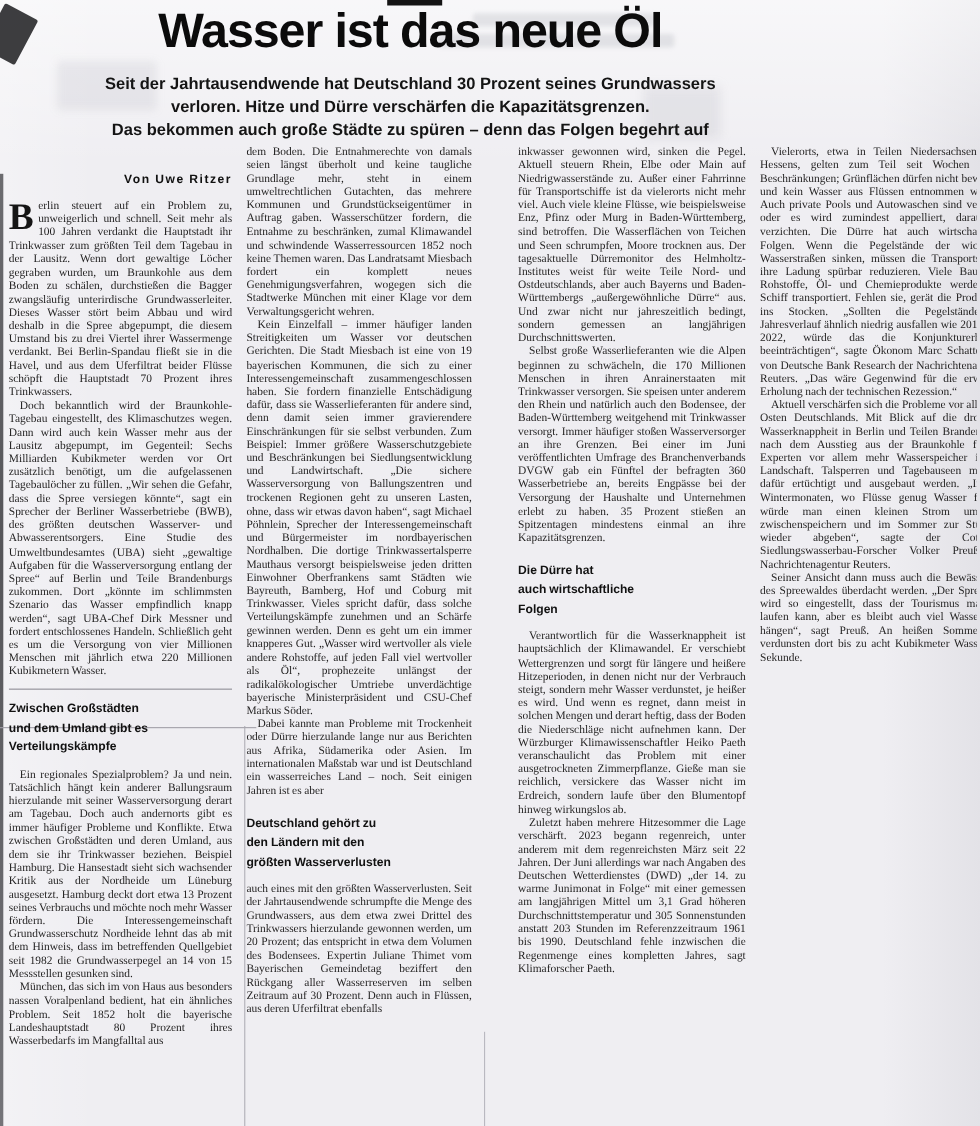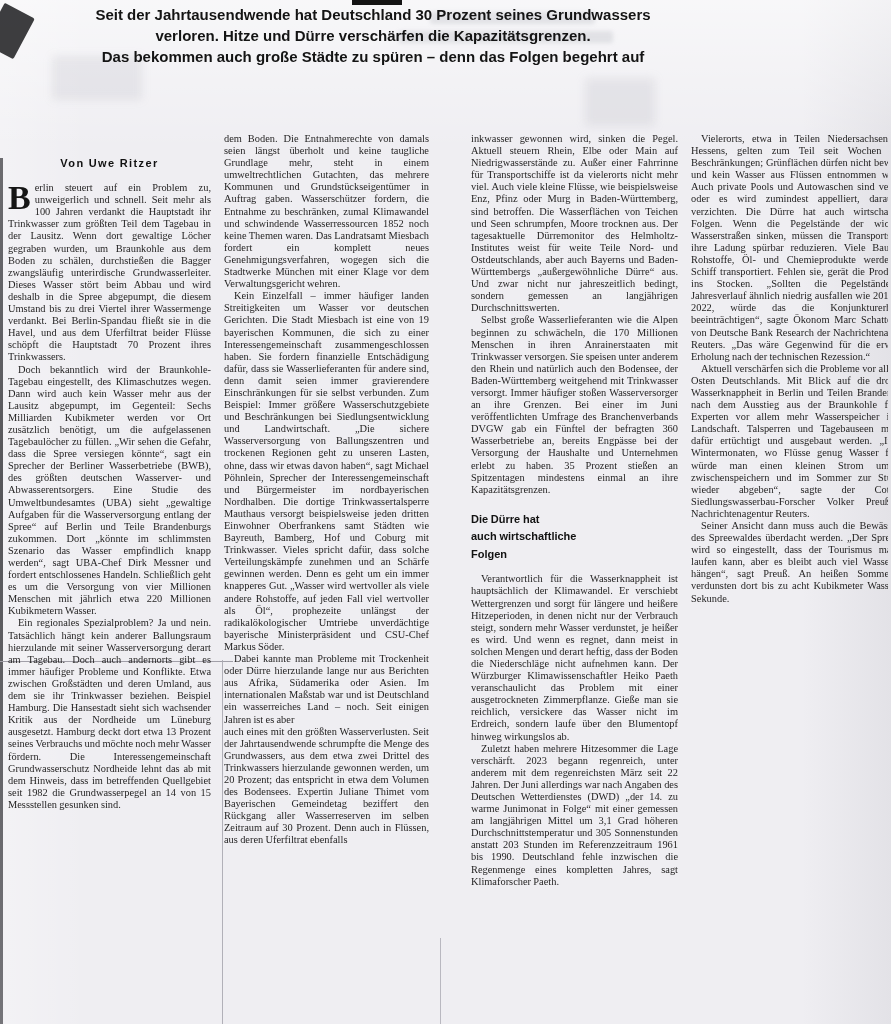--- a/index.html
+++ b/index.html
@@ -21,21 +21,21 @@
   .standfirst{font-family:"Liberation Sans", sans-serif;font-weight:700;
     font-size:15px;line-height:21px;color:#141414;}
   .sfline{white-space:nowrap;}
   
   .cols{position:absolute;left:8px;top:133px;width:880px;height:891px;
     display:flex;gap:13px;overflow:hidden;}
   .col{flex:none;text-align:justify;font-size:10.4px;line-height:12.1px;
     hyphens:auto;-webkit-hyphens:auto;overflow:hidden;word-spacing:-0.3px;color:#201f1f;}
   .col1{width:203px;} .col2{width:205px;} .col3{width:207px;margin-left:29px;} .col4{width:224px;}
   .byline{font-family:"Liberation Sans", sans-serif;font-weight:700;
-    font-size:11px;letter-spacing:1.4px;text-align:center;margin:24px 0 13px 0;color:#111;}
+    font-size:11px;letter-spacing:1.4px;text-align:right;margin:24px 0 13px 0;color:#111;}
   .para{margin:0;}
   .para.indent{text-indent:10px;}
   .dropcap{float:left;font-weight:700;font-size:34px;line-height:29px;
     padding:1px 4px 0 0;color:#151515;}
   .subhead{font-family:"Liberation Sans", sans-serif;font-weight:700;
     font-size:11px;line-height:17.5px;text-align:left;margin:15px 0 10px 0;color:#121212;}
   .subhead.ruled{border-top:1px solid #8f8d96;padding-top:9px;margin-top:9px;}
   
   .art{position:absolute;pointer-events:none;}
   .edge-left{left:0;top:158px;width:3px;height:866px;
@@ -62,38 +62,42 @@
   <div class="art top-strip"></div>
   <div class="art bleed bleed1"></div>
   <div class="art bleed bleed2"></div>
   <div class="art bleed bleed3"></div>
   <div class="art bleed bleed4"></div>
   <div class="art seam-h"></div>
   <div class="art seam-v1"></div>
   <div class="art seam-v2"></div>
 
   <div class="masthead">
+    <h1 class="headline">Wasser ist das neue Öl</h1>
     <div class="standfirst">
         <div class="sfline">Seit der Jahrtausendwende hat Deutschland 30 Prozent seines Grundwassers</div>
         <div class="sfline">verloren. Hitze und Dürre verschärfen die Kapazitätsgrenzen.</div>
         <div class="sfline">Das bekommen auch große Städte zu spüren – denn das Folgen begehrt auf</div>
       </div>
   </div>
 
   <div class="cols">
       <div class="col col1">
         <div class="byline">Von Uwe Ritzer</div>
         <p class="para"><span class="dropcap">B</span>erlin steuert auf ein Problem zu, unweigerlich und schnell. Seit mehr als 100 Jahren verdankt die Hauptstadt ihr Trinkwasser zum größten Teil dem Tagebau in der Lausitz. Wenn dort gewaltige Löcher gegraben wurden, um Braunkohle aus dem Boden zu schälen, durchstießen die Bagger zwangsläufig unterirdische Grundwasserleiter. Dieses Wasser stört beim Abbau und wird deshalb in die Spree abgepumpt, die diesem Umstand bis zu drei Viertel ihrer Wassermenge verdankt. Bei Berlin-Spandau fließt sie in die Havel, und aus dem Uferfiltrat beider Flüsse schöpft die Hauptstadt 70 Prozent ihres Trinkwassers.</p>
         <p class="para indent">Doch bekanntlich wird der Braunkohle-Tagebau eingestellt, des Klimaschutzes wegen. Dann wird auch kein Wasser mehr aus der Lausitz abgepumpt, im Gegenteil: Sechs Milliarden Kubikmeter werden vor Ort zusätzlich benötigt, um die aufgelassenen Tagebaulöcher zu füllen. „Wir sehen die Gefahr, dass die Spree versiegen könnte“, sagt ein Sprecher der Berliner Wasserbetriebe (BWB), des größten deutschen Wasserver- und Abwasserentsorgers. Eine Studie des Umweltbundesamtes (UBA) sieht „gewaltige Aufgaben für die Wasserversorgung entlang der Spree“ auf Berlin und Teile Brandenburgs zukommen. Dort „könnte im schlimmsten Szenario das Wasser empfindlich knapp werden“, sagt UBA-Chef Dirk Messner und fordert entschlossenes Handeln. Schließlich geht es um die Versorgung von vier Millionen Menschen mit jährlich etwa 220 Millionen Kubikmetern Wasser.</p>
+        <h3 class="subhead ruled">Zwischen Großstädten<br>und dem Umland gibt es<br>Verteilungskämpfe</h3>
         <p class="para indent">Ein regionales Spezialproblem? Ja und nein. Tatsächlich hängt kein anderer Ballungsraum hierzulande mit seiner Wasserversorgung derart am Tagebau. Doch auch andernorts gibt es immer häufiger Probleme und Konflikte. Etwa zwischen Großstädten und deren Umland, aus dem sie ihr Trinkwasser beziehen. Beispiel Hamburg. Die Hansestadt sieht sich wachsender Kritik aus der Nordheide um Lüneburg ausgesetzt. Hamburg deckt dort etwa 13 Prozent seines Verbrauchs und möchte noch mehr Wasser fördern. Die Interessengemeinschaft Grundwasserschutz Nordheide lehnt das ab mit dem Hinweis, dass im betreffenden Quellgebiet seit 1982 die Grundwasserpegel an 14 von 15 Messstellen gesunken sind.</p>
+        <p class="para indent">München, das sich im von Haus aus besonders nassen Voralpenland bedient, hat ein ähnliches Problem. Seit 1852 holt die bayerische Landeshauptstadt 80 Prozent ihres Wasserbedarfs im Mangfalltal aus</p>
       </div>
       <div class="col col2">
         <p class="para">dem Boden. Die Entnahmerechte von damals seien längst überholt und keine taugliche Grundlage mehr, steht in einem umweltrechtlichen Gutachten, das mehrere Kommunen und Grundstückseigentümer in Auftrag gaben. Wasserschützer fordern, die Entnahme zu beschränken, zumal Klimawandel und schwindende Wasserressourcen 1852 noch keine Themen waren. Das Landratsamt Miesbach fordert ein komplett neues Genehmigungsverfahren, wogegen sich die Stadtwerke München mit einer Klage vor dem Verwaltungsgericht wehren.</p>
         <p class="para indent">Kein Einzelfall – immer häufiger landen Streitigkeiten um Wasser vor deutschen Gerichten. Die Stadt Miesbach ist eine von 19 bayerischen Kommunen, die sich zu einer Interessengemeinschaft zusammengeschlossen haben. Sie fordern finanzielle Entschädigung dafür, dass sie Wasserlieferanten für andere sind, denn damit seien immer gravierendere Einschränkungen für sie selbst verbunden. Zum Beispiel: Immer größere Wasserschutzgebiete und Beschränkungen bei Siedlungsentwicklung und Landwirtschaft. „Die sichere Wasserversorgung von Ballungszentren und trockenen Regionen geht zu unseren Lasten, ohne, dass wir etwas davon haben“, sagt Michael Pöhnlein, Sprecher der Interessengemeinschaft und Bürgermeister im nordbayerischen Nordhalben. Die dortige Trinkwassertalsperre Mauthaus versorgt beispielsweise jeden dritten Einwohner Oberfrankens samt Städten wie Bayreuth, Bamberg, Hof und Coburg mit Trinkwasser. Vieles spricht dafür, dass solche Verteilungskämpfe zunehmen und an Schärfe gewinnen werden. Denn es geht um ein immer knapperes Gut. „Wasser wird wertvoller als viele andere Rohstoffe, auf jeden Fall viel wertvoller als Öl“, prophezeite unlängst der radikalökologischer Umtriebe unverdächtige bayerische Ministerpräsident und CSU-Chef Markus Söder.</p>
         <p class="para indent">Dabei kannte man Probleme mit Trockenheit oder Dürre hierzulande lange nur aus Berichten aus Afrika, Südamerika oder Asien. Im internationalen Maßstab war und ist Deutschland ein wasserreiches Land – noch. Seit einigen Jahren ist es aber</p>
+        <h3 class="subhead">Deutschland gehört zu<br>den Ländern mit den<br>größten Wasserverlusten</h3>
         <p class="para">auch eines mit den größten Wasserverlusten. Seit der Jahrtausendwende schrumpfte die Menge des Grundwassers, aus dem etwa zwei Drittel des Trinkwassers hierzulande gewonnen werden, um 20 Prozent; das entspricht in etwa dem Volumen des Bodensees. Expertin Juliane Thimet vom Bayerischen Gemeindetag beziffert den Rückgang aller Wasserreserven im selben Zeitraum auf 30 Prozent. Denn auch in Flüssen, aus deren Uferfiltrat ebenfalls</p>
       </div>
       <div class="col col3">
         <p class="para">inkwasser gewonnen wird, sinken die Pegel. Aktuell steuern Rhein, Elbe oder Main auf Niedrigwasserstände zu. Außer einer Fahrrinne für Transportschiffe ist da vielerorts nicht mehr viel. Auch viele kleine Flüsse, wie beispielsweise Enz, Pfinz oder Murg in Baden-Württemberg, sind betroffen. Die Wasserflächen von Teichen und Seen schrumpfen, Moore trocknen aus. Der tagesaktuelle Dürremonitor des Helmholtz-Institutes weist für weite Teile Nord- und Ostdeutschlands, aber auch Bayerns und Baden-Württembergs „außergewöhnliche Dürre“ aus. Und zwar nicht nur jahreszeitlich bedingt, sondern gemessen an langjährigen Durchschnittswerten.</p>
         <p class="para indent">Selbst große Wasserlieferanten wie die Alpen beginnen zu schwächeln, die 170 Millionen Menschen in ihren Anrainerstaaten mit Trinkwasser versorgen. Sie speisen unter anderem den Rhein und natürlich auch den Bodensee, der Baden-Württemberg weitgehend mit Trinkwasser versorgt. Immer häufiger stoßen Wasserversorger an ihre Grenzen. Bei einer im Juni veröffentlichten Umfrage des Branchenverbands DVGW gab ein Fünftel der befragten 360 Wasserbetriebe an, bereits Engpässe bei der Versorgung der Haushalte und Unternehmen erlebt zu haben. 35 Prozent stießen an Spitzentagen mindestens einmal an ihre Kapazitätsgrenzen.</p>
         <h3 class="subhead">Die Dürre hat<br>auch wirtschaftliche<br>Folgen</h3>
         <p class="para indent">Verantwortlich für die Wasserknappheit ist hauptsächlich der Klimawandel. Er verschiebt Wettergrenzen und sorgt für längere und heißere Hitzeperioden, in denen nicht nur der Verbrauch steigt, sondern mehr Wasser verdunstet, je heißer es wird. Und wenn es regnet, dann meist in solchen Mengen und derart heftig, dass der Boden die Niederschläge nicht aufnehmen kann. Der Würzburger Klimawissenschaftler Heiko Paeth veranschaulicht das Problem mit einer ausgetrockneten Zimmerpflanze. Gieße man sie reichlich, versickere das Wasser nicht im Erdreich, sondern laufe über den Blumentopf hinweg wirkungslos ab.</p>
         <p class="para indent">Zuletzt haben mehrere Hitzesommer die Lage verschärft. 2023 begann regenreich, unter anderem mit dem regenreichsten März seit 22 Jahren. Der Juni allerdings war nach Angaben des Deutschen Wetterdienstes (DWD) „der 14. zu warme Junimonat in Folge“ mit einer gemessen am langjährigen Mittel um 3,1 Grad höheren Durchschnittstemperatur und 305 Sonnenstunden anstatt 203 Stunden im Referenzzeitraum 1961 bis 1990. Deutschland fehle inzwischen die Regenmenge eines kompletten Jahres, sagt Klimaforscher Paeth.</p>
       </div>
       <div class="col col4">

